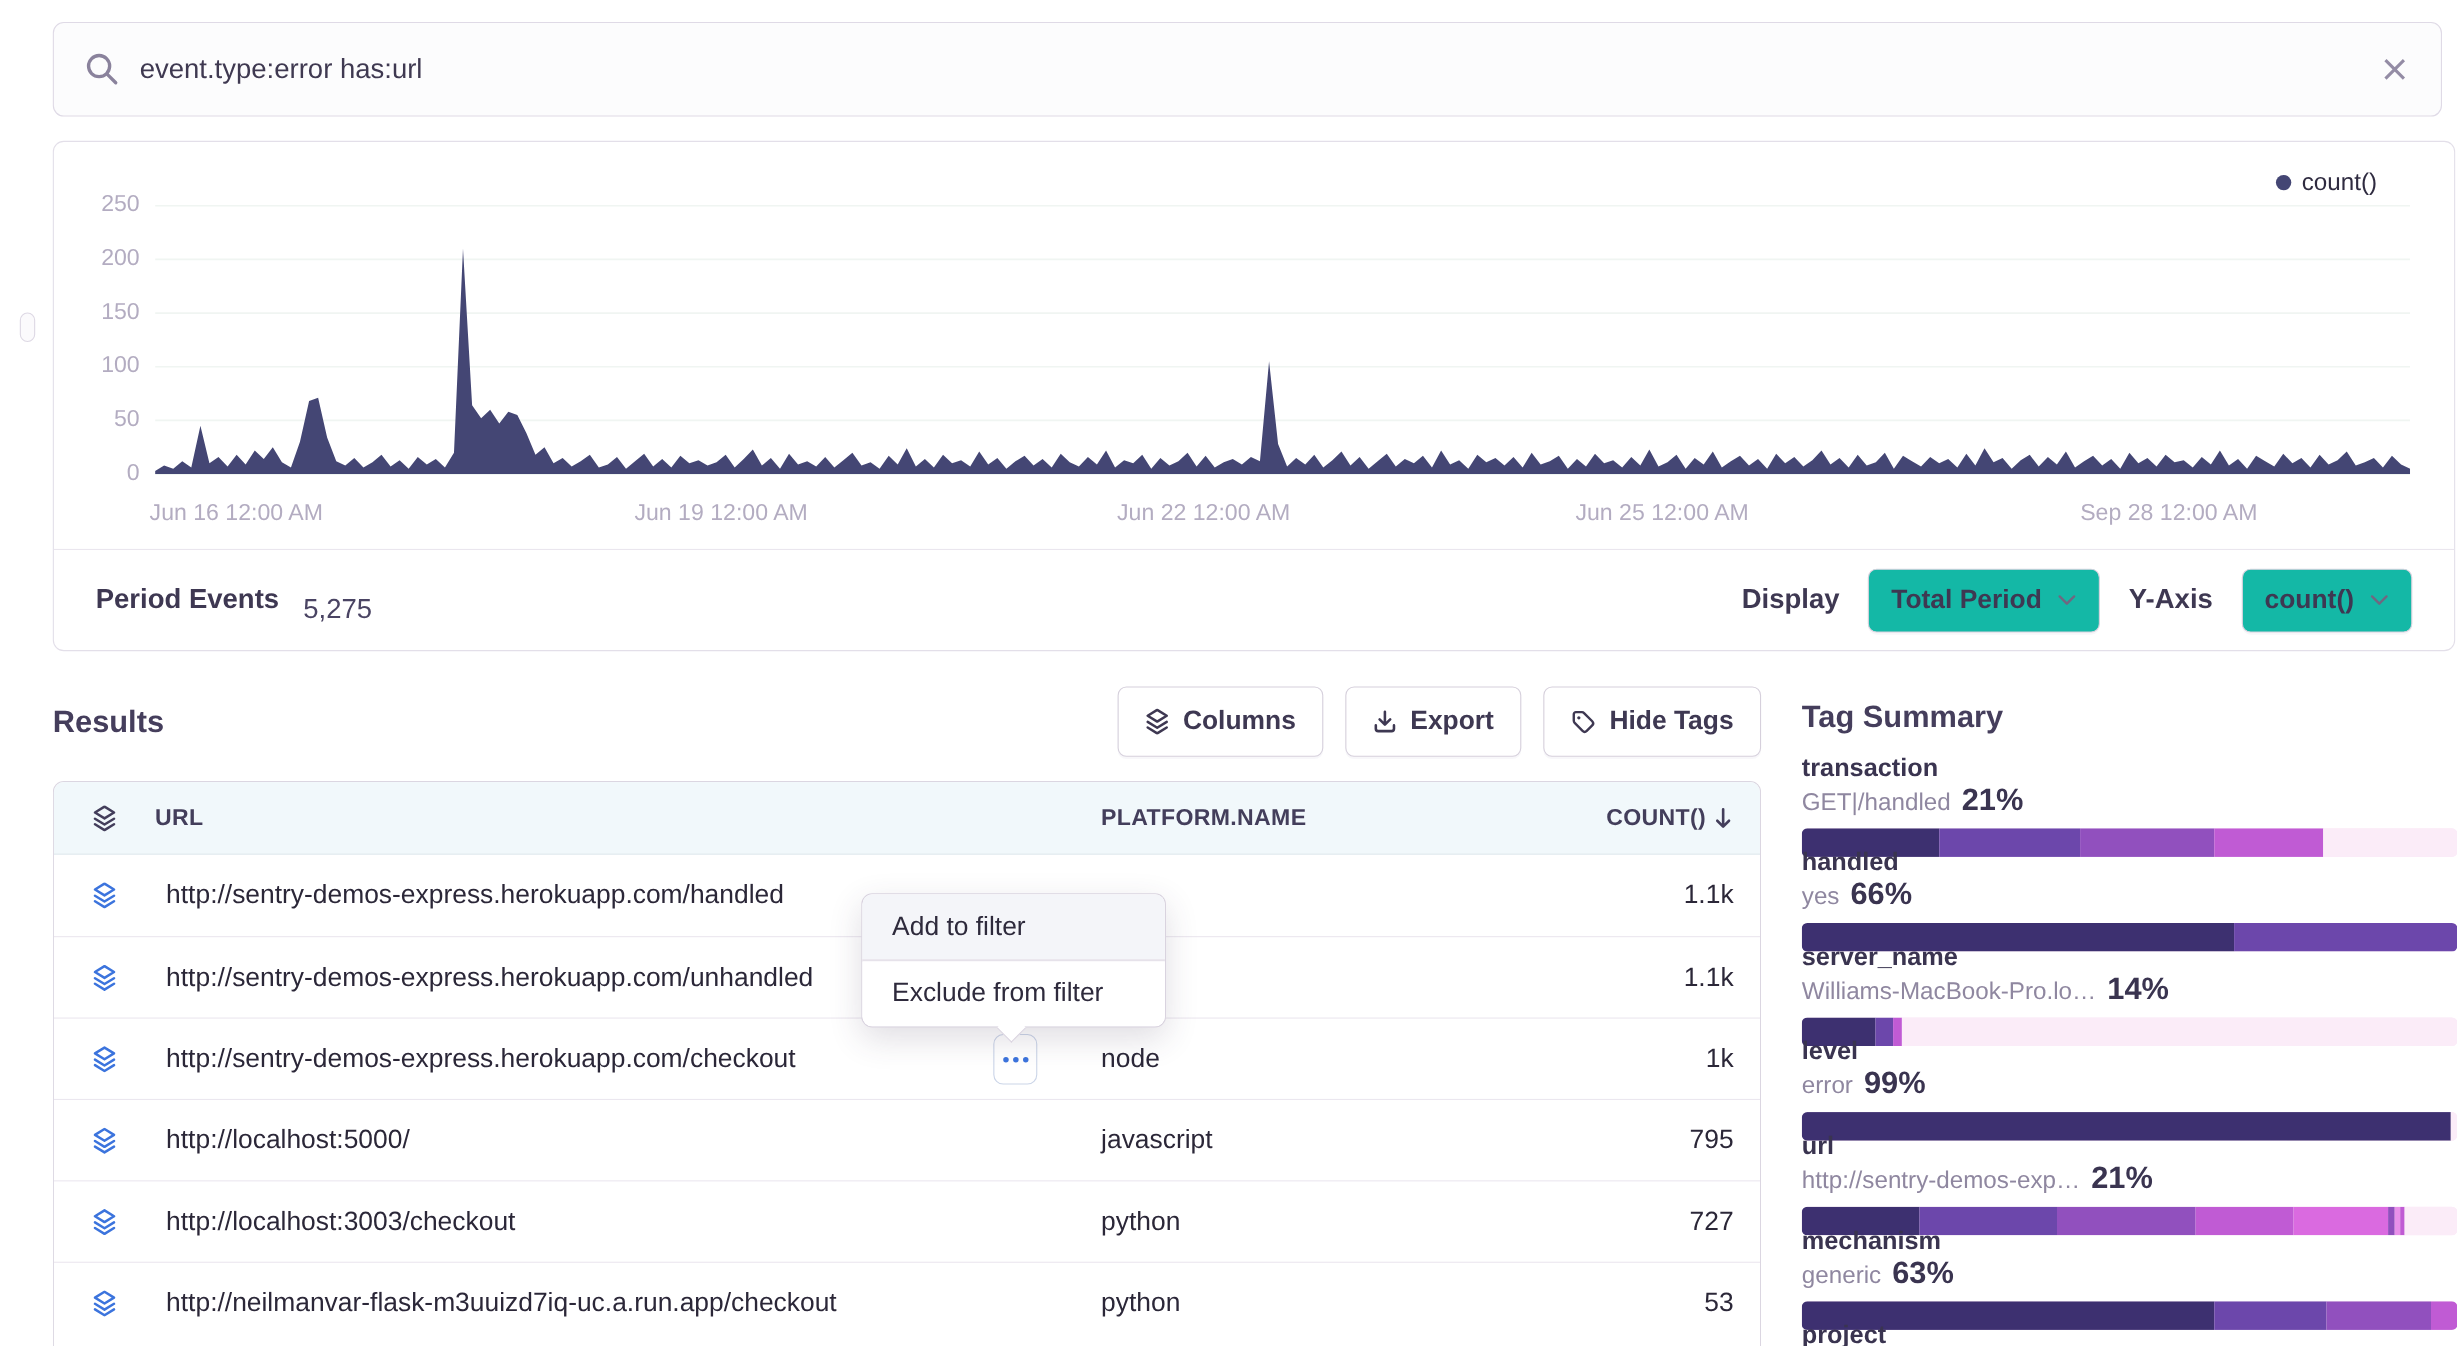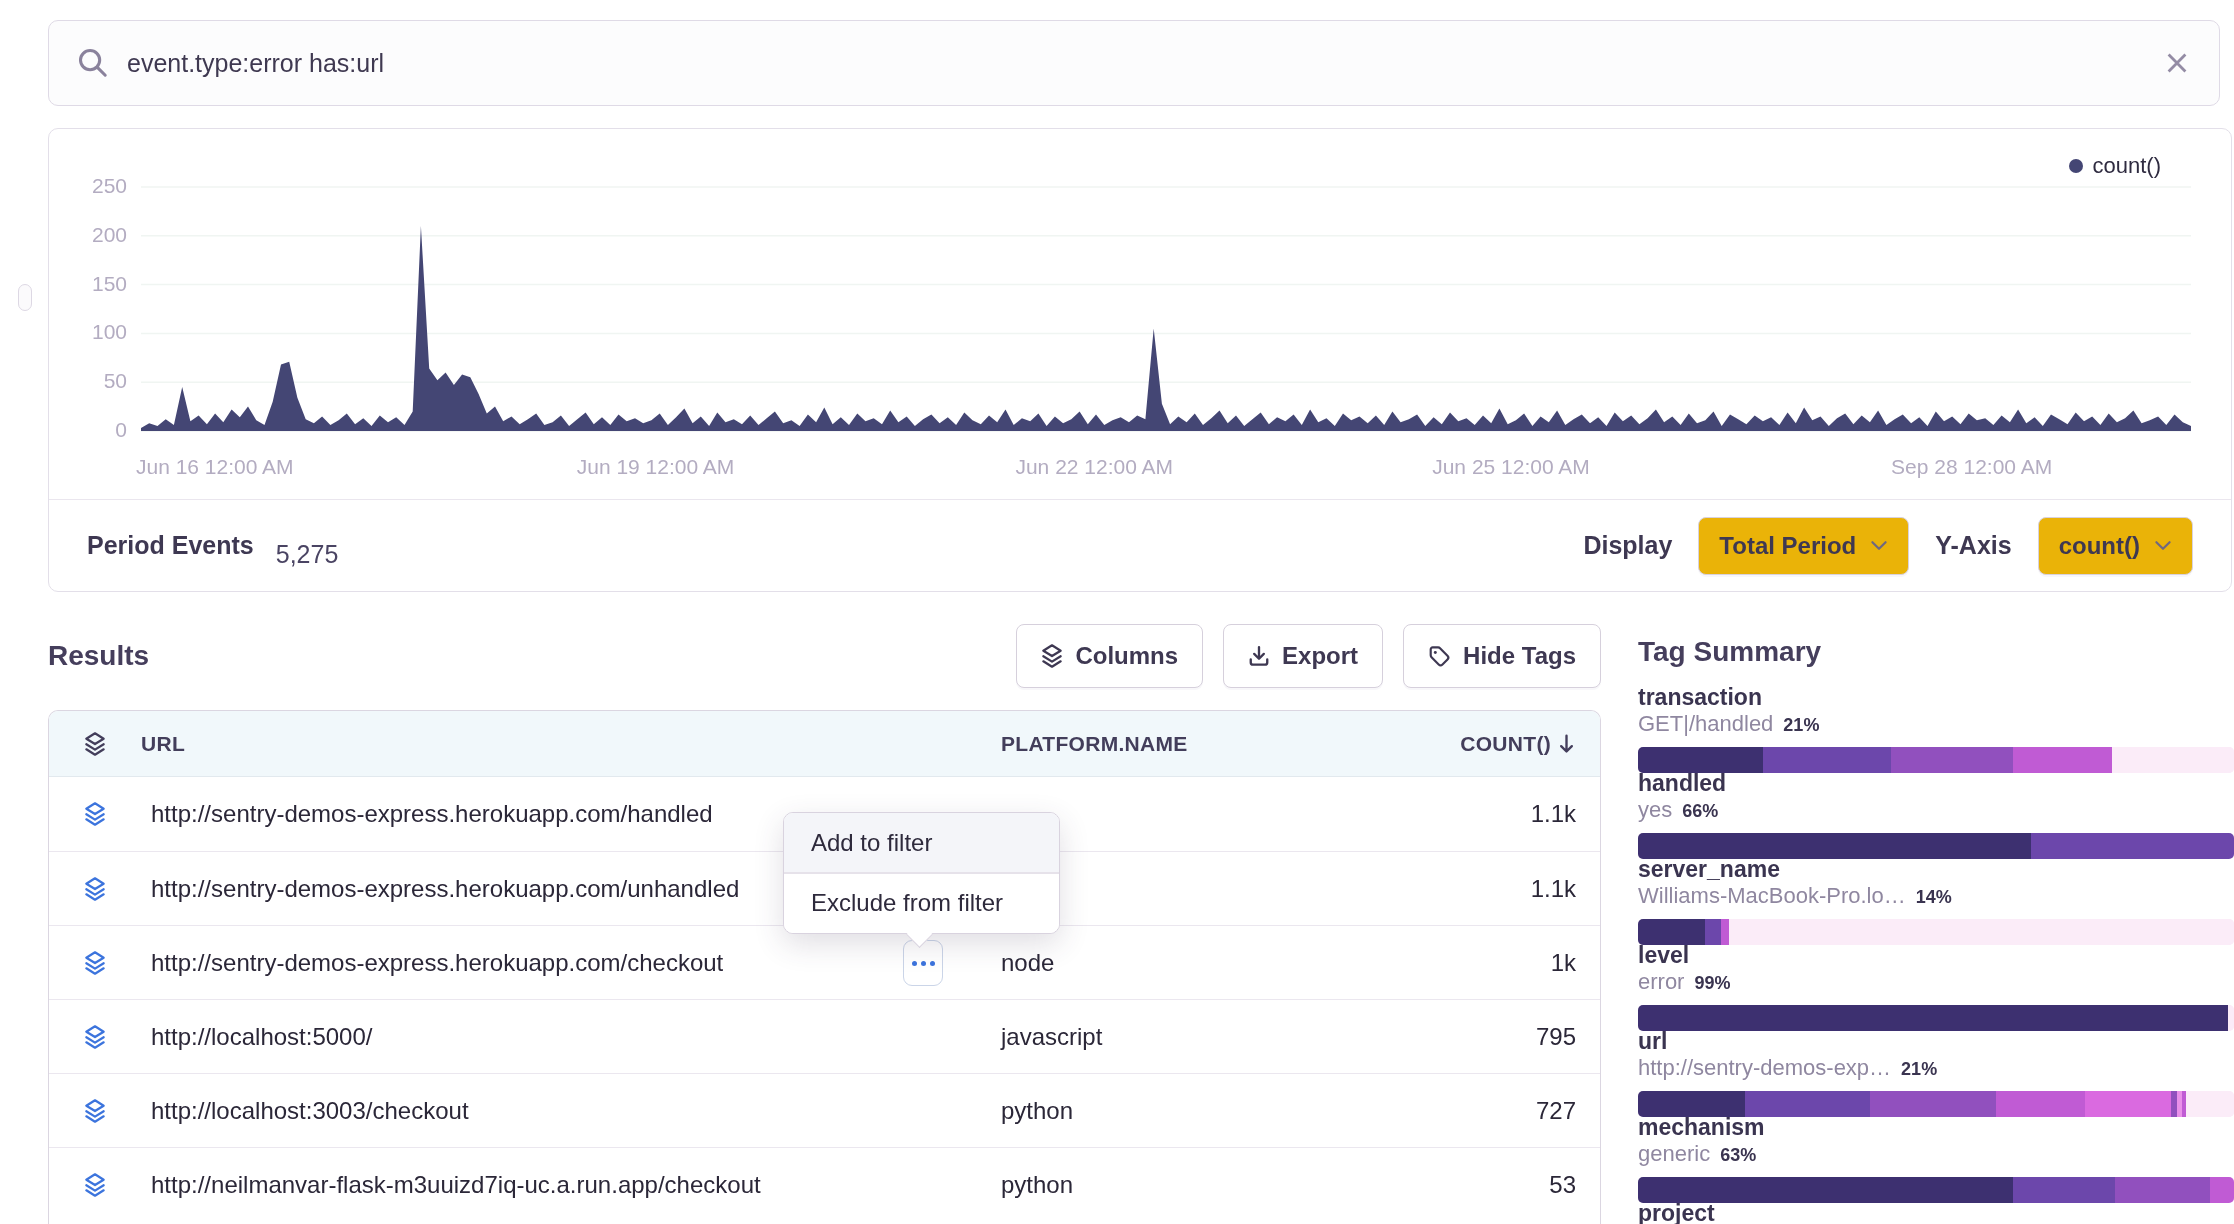--- a/index.html
+++ b/index.html
@@ -42,21 +42,21 @@
   }
   #chart-footer {
     position:absolute; left:0; right:0; bottom:0; height:92px;
     border-top:1.5px solid #EAE6EE; display:flex; align-items:center; padding:0 38px;
   }
   #total-events-label { font-size:25px; font-weight:bold; color:#3E3852; }
   #total-events-value { font-size:25px; color:#4A4463; margin-left:22px;margin-top:18px; }
   #footer-controls { margin-left:auto; display:flex; align-items:center; gap:26px; }
   .footer-label { font-size:25px; font-weight:bold; color:#3E3852; }
   .select-btn {
-    height:58px; background:#eab308; border:1.5px solid #D8D2DE; border-radius:8px;
+    height:58px; background:#14b8a6; border:1.5px solid #D8D2DE; border-radius:8px;
     display:flex; align-items:center; gap:14px; padding:0 20px; cursor:pointer;
     font-size:24px; font-weight:bold; color:#3E3852; box-shadow:0 2px 0 rgba(45,0,85,0.03);
   }
   
   #results-heading { position:absolute; left:48px; top:640px; font-size:28px; font-weight:bold; color:#453E5C; }
   #toolbar { position:absolute; left:48px; top:624px; width:1553px; display:flex; justify-content:flex-end; gap:20px; }
   .toolbar-btn {
     height:64px; background:#fff; border:1.5px solid #D6D0DC; border-radius:8px;
     display:flex; align-items:center; gap:12px; padding:0 24px; cursor:pointer;
     font-size:24px; font-weight:bold; color:#3E3852; box-shadow:0 2px 0 rgba(45,0,85,0.03);
@@ -98,21 +98,21 @@
     position:absolute; left:126px; bottom:-11px; width:19px; height:19px; background:#fff;
     border-right:1.5px solid #D9D3DF; border-bottom:1.5px solid #D9D3DF; transform:rotate(45deg);
   }
   
   #tag-summary { position:absolute; left:1638px; top:636px; width:596px; }
   #tag-summary-heading { font-size:28px; font-weight:bold; color:#453E5C; }
   .tag-row { position:absolute; left:0; width:596px; }
   .tag-line { display:flex; justify-content:flex-end; align-items:baseline;flex-direction:column; }
   .tag-name { font-size:23px; font-weight:bold; color:#3A3450; }
   .tag-top-value { font-size:22px; color:#8F87A0; white-space:nowrap; }
-  .tag-pct { font-size:18px; font-weight:bold; color:#3A3450; margin-left:10px; }
+  .tag-pct { font-size:28px; font-weight:bold; color:#3A3450; margin-left:10px; }
   .tag-bar { margin-top:10px; height:26px; border-radius:5px; overflow:hidden; display:flex; cursor:pointer; background:#FBECF8; }
   .seg { height:100%; }
   .seg.dotted {
     background-image:radial-gradient(rgba(252,225,250,0.95) 1.8px, rgba(0,0,0,0) 1.9px);
     background-size:8px 8px;
   }
   svg { display:block; }
 </style>
 </head>
 <body>

